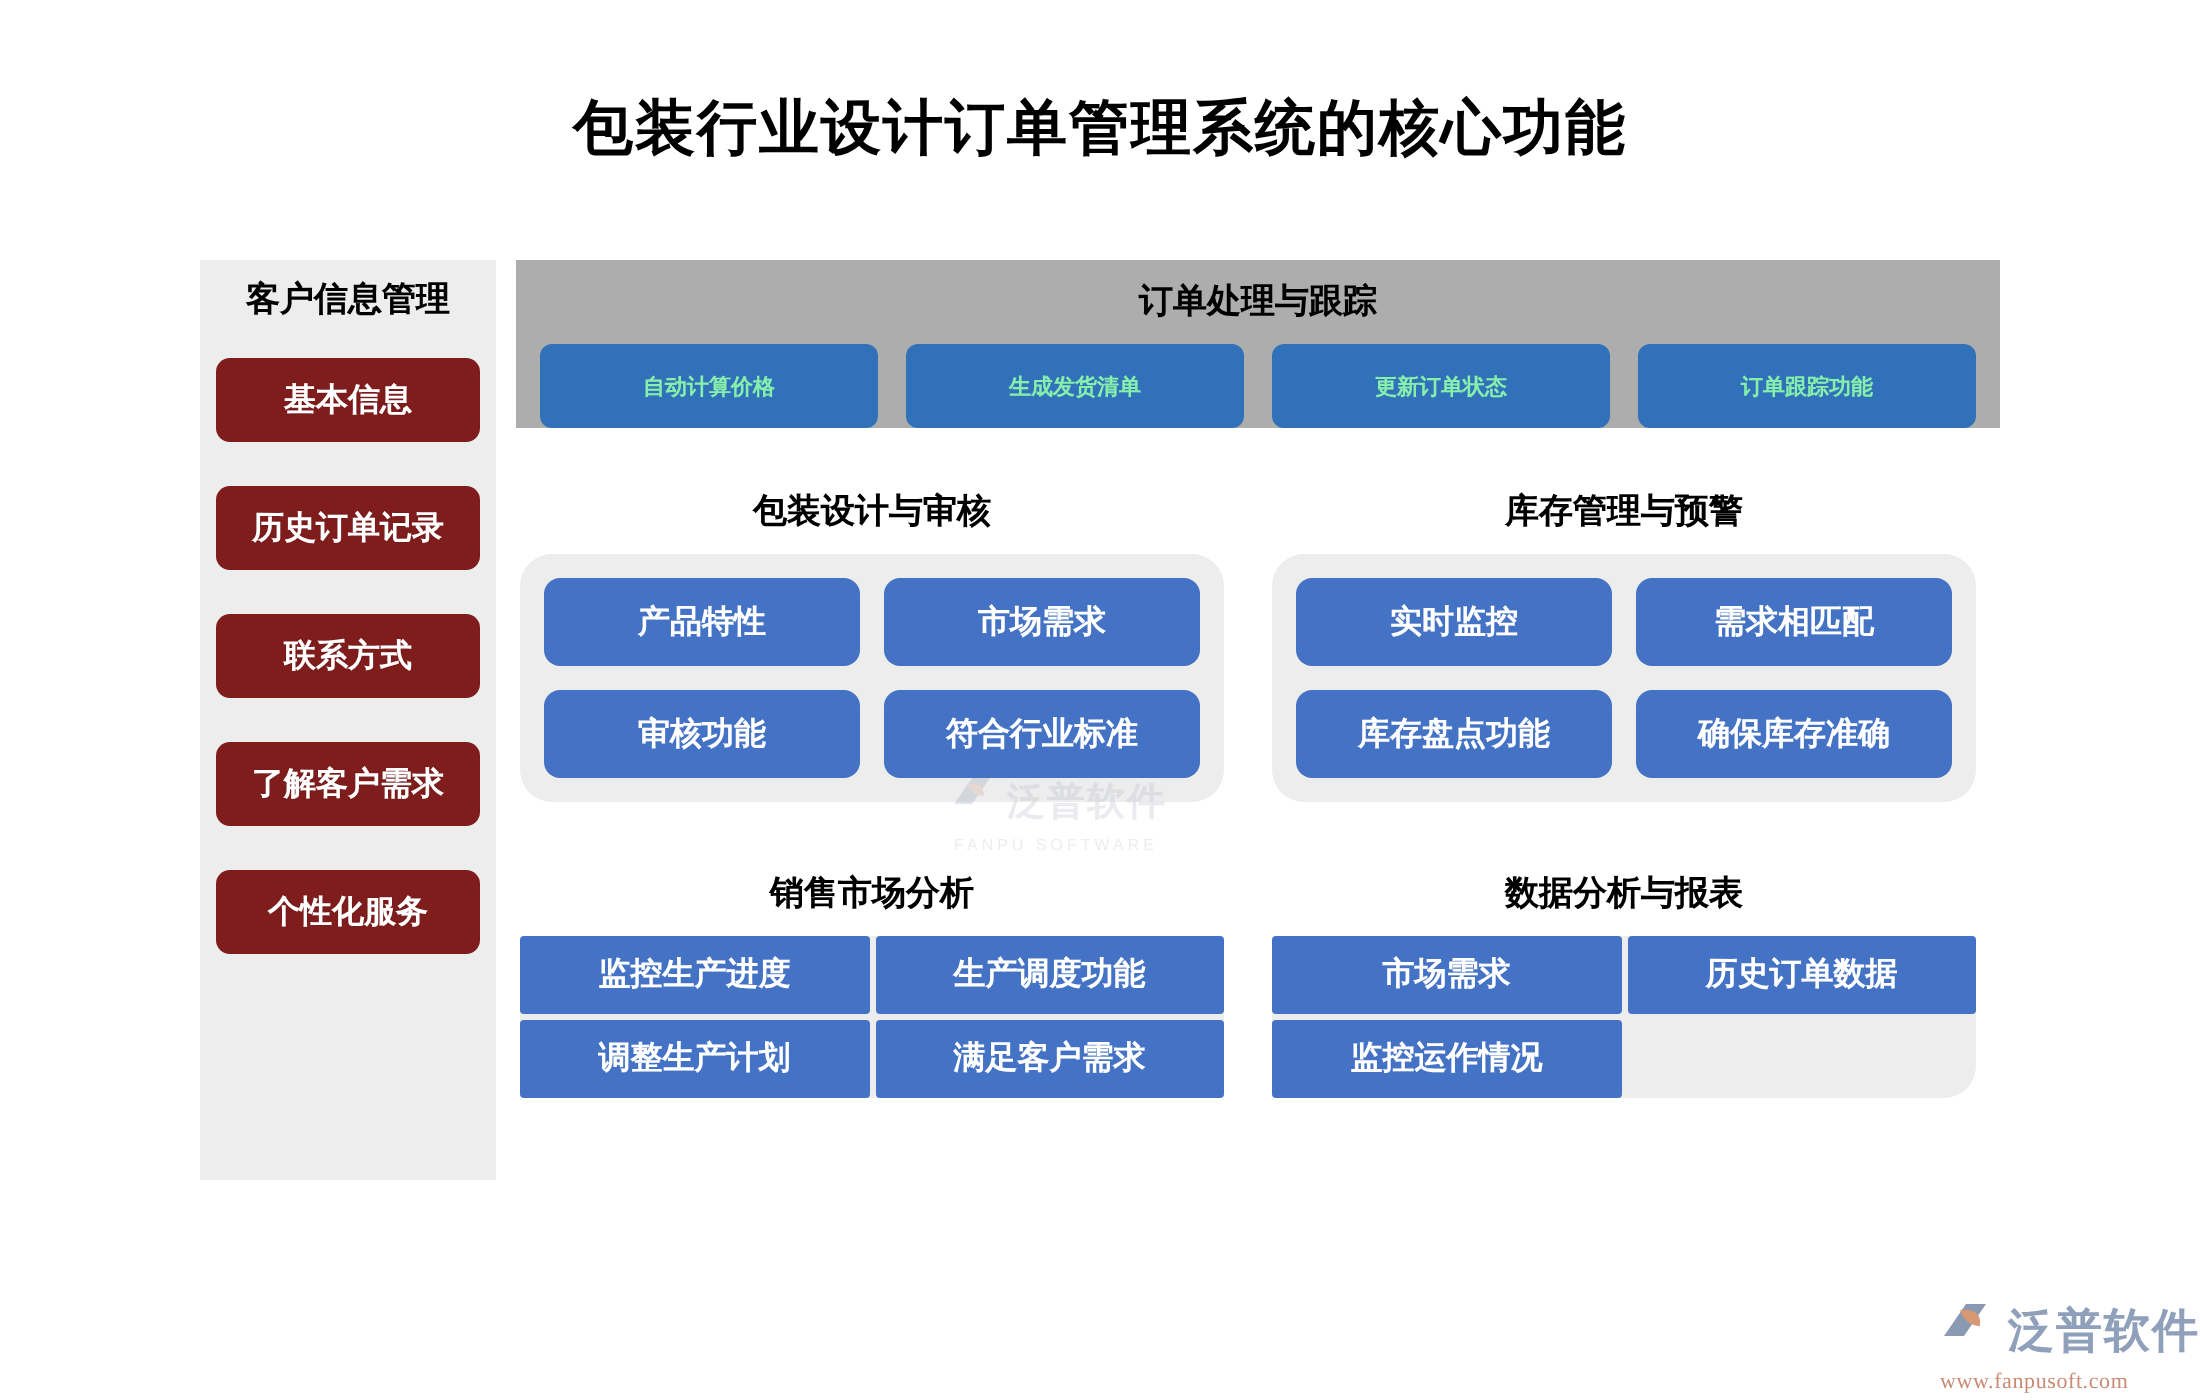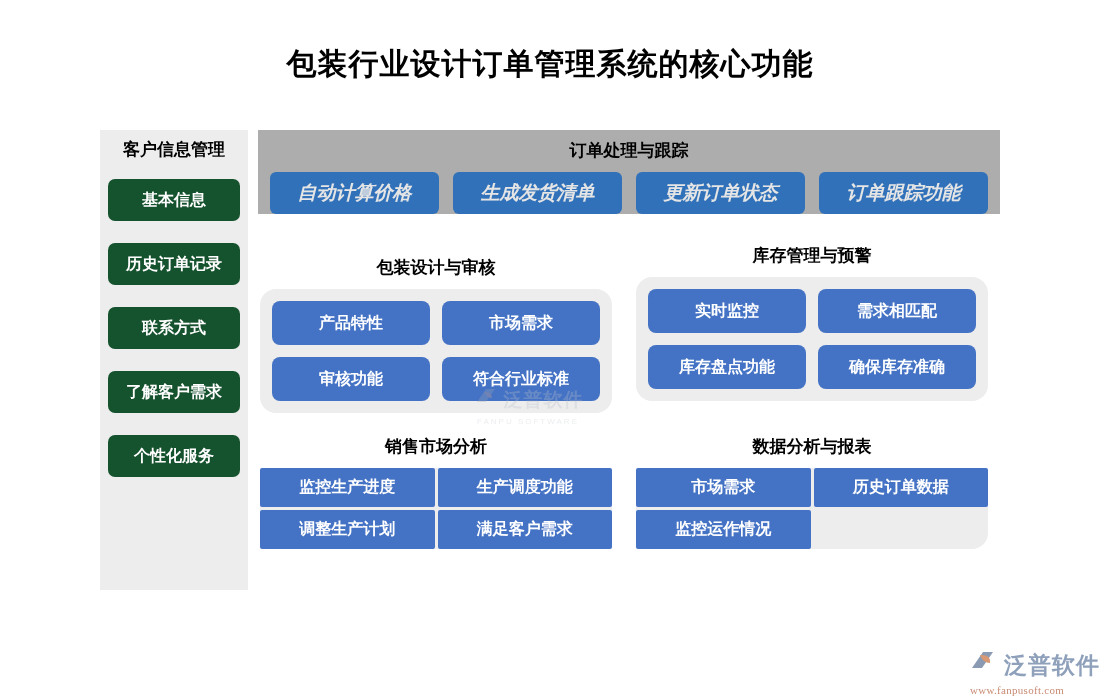--- a/index.html
+++ b/index.html
@@ -53,21 +53,21 @@
     margin-bottom: 18px;
   }
   .sidebar-list {
     display: flex;
     flex-direction: column;
     gap: 22px;
     padding: 0 8px;
   }
   .sidebar-btn {
     height: 42px;
-    background: #14532d;
+    background: #7f1d1d;
     border-radius: 7px;
     color: #ffffff;
     font-size: 16px;
     font-weight: bold;
     display: flex;
     align-items: center;
     justify-content: center;
     cursor: pointer;
     text-shadow: 0 0 1px rgba(0,0,0,.15);
   }
@@ -102,36 +102,35 @@
     display: flex;
     justify-content: center;
     gap: 14px;
     padding: 0 12px;
   }
   .order-btn {
     flex: 1 1 0;
     height: 42px;
     background: #3071b9;
     border-radius: 6px;
-    color: #e5e5e5;
-    font-size: 19px;
+    color: #86efac;
+    font-size: 11px;
     font-weight: bold;
     display: flex;
     align-items: center;
     justify-content: center;
     cursor: pointer;
-    font-style: italic;
   }
 
   
   .quad {
     position: absolute;
     width: 352px;
   }
-  .quad-tl { left: 2px;   top: 114px; margin-top: 12px; }
+  .quad-tl { left: 2px;   top: 114px; }
   .quad-tr { left: 378px; top: 114px; }
   .quad-bl { left: 2px;   top: 305px; }
   .quad-br { left: 378px; top: 305px; }
 
   .quad-title {
     text-align: center;
     font-size: 17px;
     font-weight: bold;
     color: #000;
     margin-bottom: 10px;

